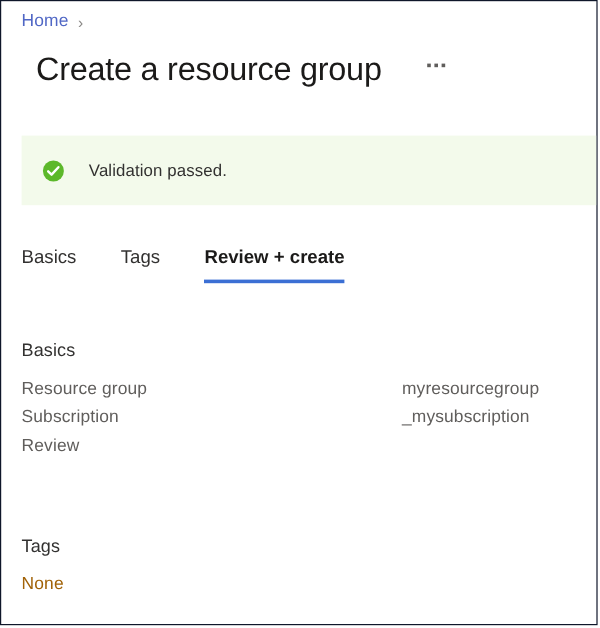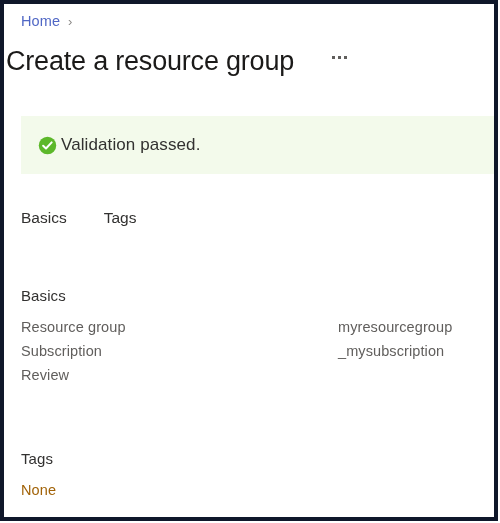--- a/index.html
+++ b/index.html
@@ -13,21 +13,21 @@
     overflow: hidden;
     font-family: "Liberation Sans", sans-serif;
     -webkit-font-smoothing: antialiased;
   }
   .frame {
     position: absolute;
     left: 0;
     top: 0;
     width: 498px;
     height: 521px;
-    border: 4px solid #0f172a;
+    border: 1px solid #0f172a;
     background: #ffffff;
     box-sizing: border-box;
     overflow: hidden;
   }
 
   
   .breadcrumb {
     position: absolute;
     left: 17px;
     top: 9px;
@@ -43,21 +43,21 @@
   }
   .breadcrumb-sep {
     font-size: 13px;
     color: #8a8886;
     line-height: 1;
   }
 
   
   .title-row {
     position: absolute;
-    left: 2px;
+    left: 29px;
     top: 40px;
     right: 10px;
     display: flex;
   }
   .page-title {
     font-size: 27px;
     font-weight: 300;
     color: #1b1a19;
     letter-spacing: -0.2px;
     line-height: 34px;
@@ -91,22 +91,22 @@
     display: flex;
     align-items: center;
   }
   .banner-icon {
     margin-left: 17px;
     width: 19px;
     height: 19px;
     flex: 0 0 auto;
   }
   .banner-text {
-    margin-left: 4px;
-    font-size: 17px;
+    margin-left: 20px;
+    font-size: 14px;
     color: #323130;
     letter-spacing: 0.1px;
   }
 
   
   .tabs {
     position: absolute;
     left: 17px;
     top: 205px;
     display: flex;
@@ -199,20 +199,21 @@
         <circle cx="10" cy="10" r="9.2" fill="#5cb82a"></circle>
         <path d="M5.4 10.3 L8.4 13.2 L14.4 6.7" fill="none" stroke="#ffffff" stroke-width="2.1" stroke-linecap="round" stroke-linejoin="round"></path>
       </svg>
     </span>
     <span class="banner-text">Validation passed.</span>
   </div>
 
   <div class="tabs">
     <div class="tab">Basics</div>
     <div class="tab">Tags</div>
+    <div class="tab active">Review + create</div>
   </div>
 
   <div class="section section-basics">
     <div class="section-heading">Basics</div>
 
     <div class="kv-row">
       <span class="kv-label">Resource group</span>
       <span class="kv-value">myresourcegroup</span>
     </div>
 

